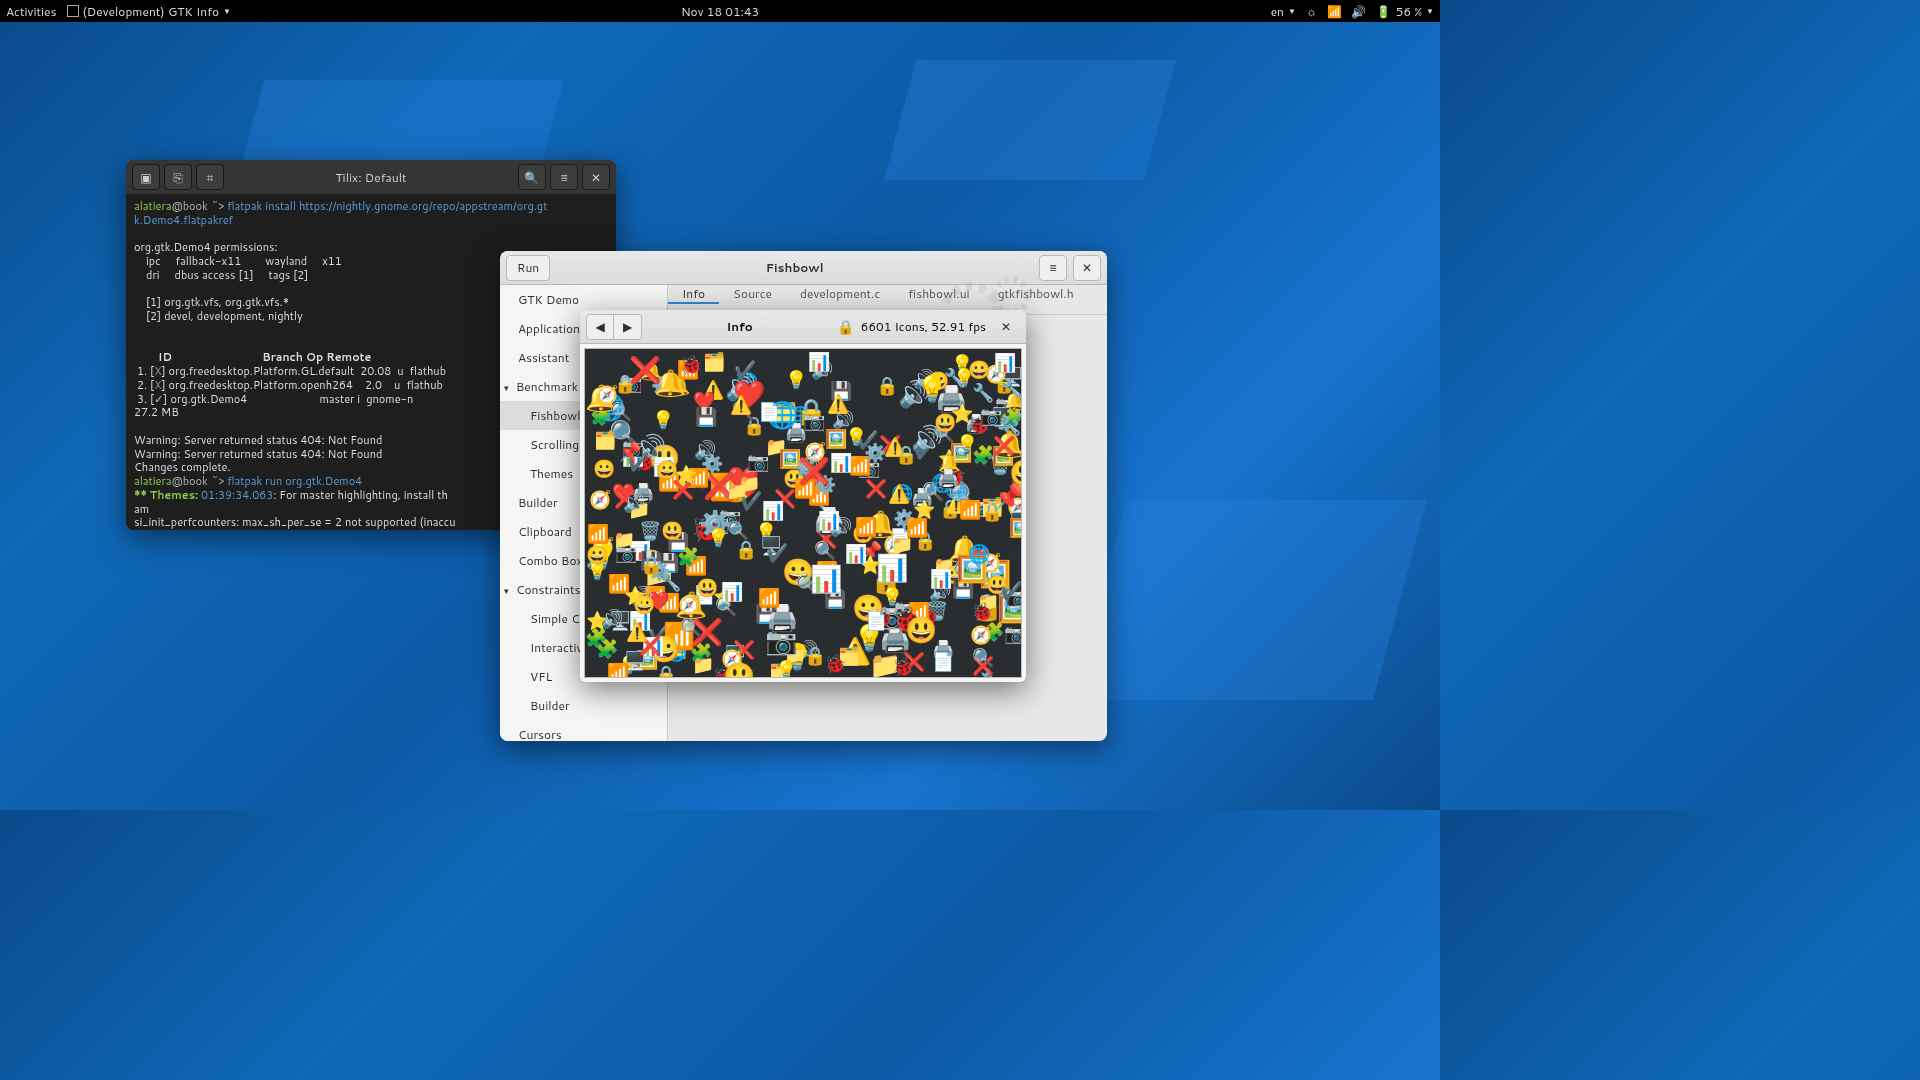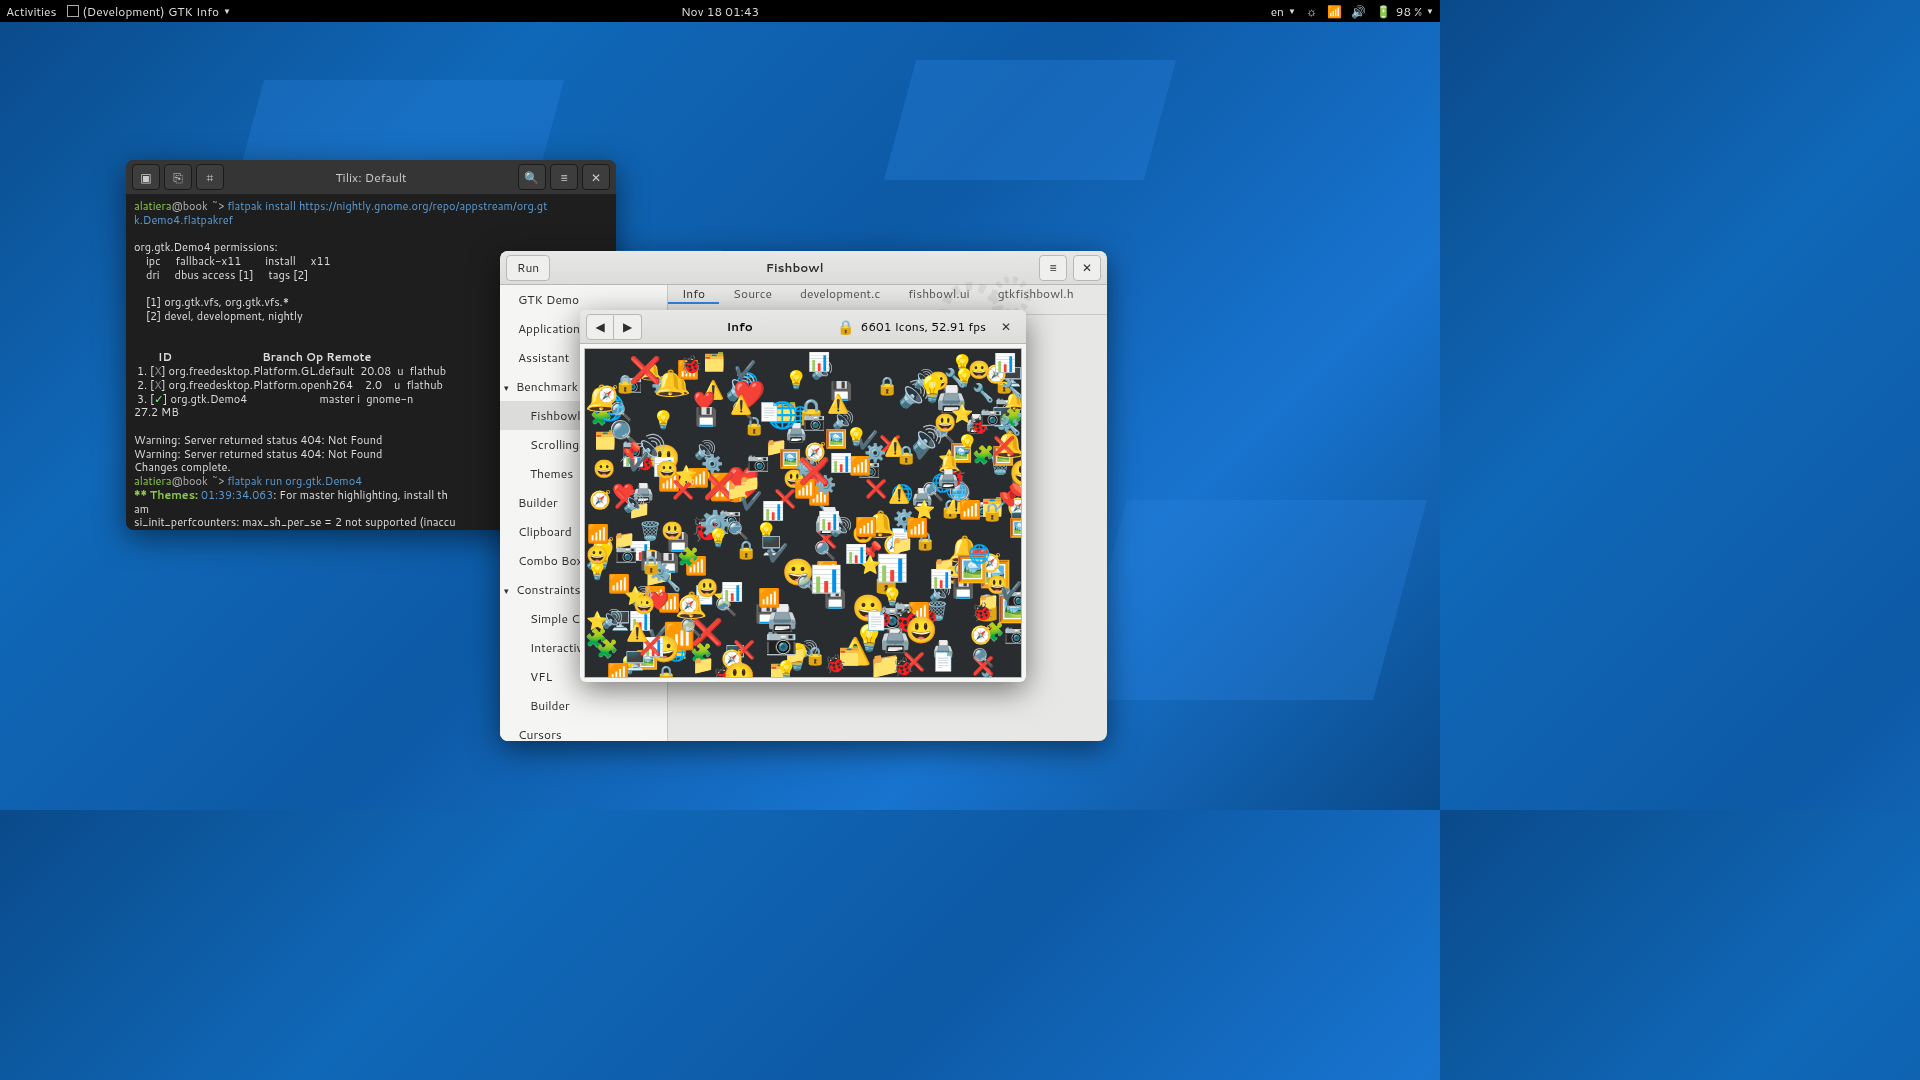--- a/index.html
+++ b/index.html
@@ -118,41 +118,41 @@
   <div class="right">
     <div class="item">
       <span>en</span>
       <span class="tri">▼</span>
     </div>
     <span>☼</span>
     <span>📶</span>
     <span>🔊</span>
     <div class="item">
       <span>🔋</span>
-      <span>98 %</span>
+      <span>56 %</span>
       <span class="tri">▼</span>
     </div>
   </div>
 </div>
 
 <div class="win tilix">
   <div class="titlebar">
     <div class="tbtn">▣</div>
     <div class="tbtn">⎘</div>
     <div class="tbtn">⌗</div>
     <div class="title">Tilix: Default</div>
     <div class="tbtn">🔍</div>
     <div class="tbtn">≡</div>
     <div class="tbtn">✕</div>
   </div>
   <div class="term"><span class="c-user">alatiera</span><span class="c-host">@</span><span class="c-host">book</span><span class="c-host"> ~&gt; </span><span class="c-cmd">flatpak install https://nightly.gnome.org/repo/appstream/org.gt</span>
 <span class="c-cmd">k.Demo4.flatpakref</span>
 
 <span>org.gtk.Demo4 permissions:</span>
-<span>    ipc     fallback-x11        install     x11</span>
+<span>    ipc     fallback-x11        wayland     x11</span>
 <span>    dri     dbus access [1]     tags [2]</span>
 
 <span>    [1] org.gtk.vfs, org.gtk.vfs.*</span>
 <span>    [2] devel, development, nightly</span>
 
 
 <span style="font-weight:bold">        ID                              Branch Op Remote</span>
 <span> 1. [</span><span class="c-x">X</span><span>] org.freedesktop.Platform.GL.default  20.08  u  flathub</span>
 <span> 2. [</span><span class="c-x">X</span><span>] org.freedesktop.Platform.openh264    2.0    u  flathub</span>
 <span> 3. [</span><span class="c-check">✓</span><span>] org.gtk.Demo4                        master i  gnome-n</span>

